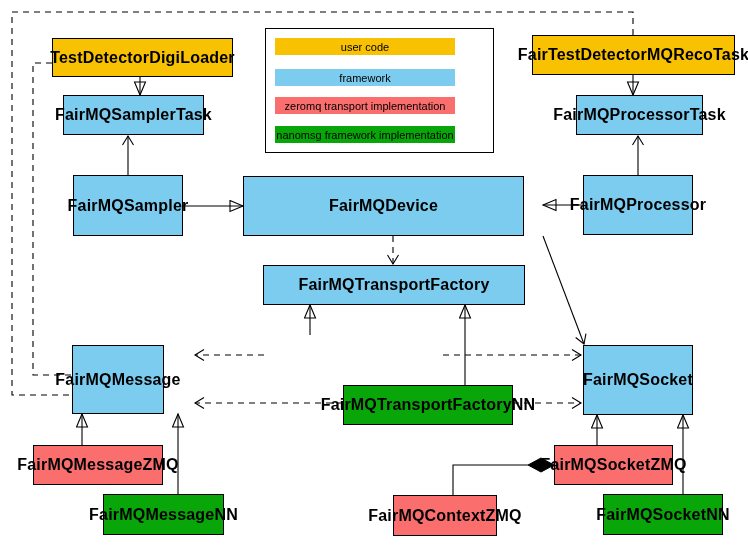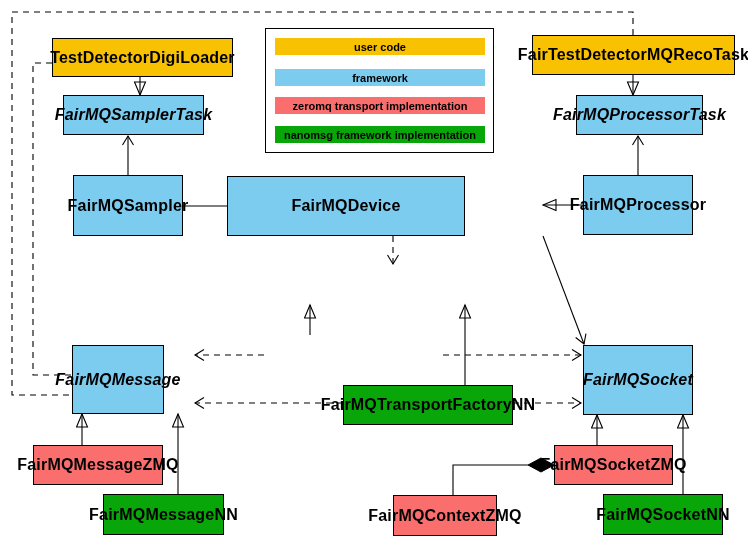--- a/index.html
+++ b/index.html
@@ -9,33 +9,33 @@
   }
   svg.edges{position:absolute;left:0;top:0;z-index:1;}
   svg.edges path, svg.edges polyline{stroke:#000;stroke-width:1.1;fill:none;}
   svg.edges .dashed{stroke-dasharray:6,5;}
   .node{
     position:absolute;z-index:2;box-sizing:border-box;
     display:flex;align-items:center;justify-content:center;
     border:1px solid #000;color:#000;font-weight:bold;font-size:16px;
     letter-spacing:.2px;white-space:nowrap;text-align:center;
   }
-  .node.abstract{font-style:italic;}
+  .node.abstract{}
   .cat-user_code{background:var(--c-user_code);}
   .cat-framework{background:var(--c-framework);}
   .cat-zeromq{background:var(--c-zeromq);}
   .cat-nanomsg{background:var(--c-nanomsg);}
   .legend{
     position:absolute;left:265px;top:28px;width:229px;height:125px;
     background:#fff;border:1px solid #000;z-index:2;box-sizing:border-box;
   }
   .legend .bar{
-    position:absolute;left:9px;width:210px;height:17px;
+    position:absolute;left:9px;width:180px;height:17px;
     display:flex;align-items:center;justify-content:center;
-    font-size:11px;font-weight:bold;color:#000;white-space:nowrap;
+    font-size:11px;font-weight:normal;color:#000;white-space:nowrap;
   }
 </style>
 </head>
 <body>
 
 <div class="canvas">
 
   <svg class="edges" width="748" height="549">
     <defs>
       <marker id="tri" markerUnits="userSpaceOnUse" markerWidth="16" markerHeight="14" refX="14" refY="6.5" orient="auto">
@@ -78,22 +78,23 @@
     <div class="bar" style="top: 40px; background: rgb(124, 204, 240);">framework</div>
     <div class="bar" style="top: 68px; background: rgb(251, 110, 110);">zeromq transport implementation</div>
     <div class="bar" style="top: 97px; background: rgb(9, 166, 9);">nanomsg framework implementation</div>
   </div>
 
   <div class="node cat-user_code" style="left:52px;top:38px;width:181px;height:39px">TestDetectorDigiLoader</div>
   <div class="node cat-user_code" style="left:532px;top:35px;width:203px;height:40px">FairTestDetectorMQRecoTask</div>
   <div class="node cat-framework abstract" style="left:63px;top:95px;width:141px;height:40px">FairMQSamplerTask</div>
   <div class="node cat-framework abstract" style="left:576px;top:95px;width:127px;height:40px">FairMQProcessorTask</div>
   <div class="node cat-framework" style="left:73px;top:175px;width:110px;height:61px">FairMQSampler</div>
-  <div class="node cat-framework" style="left:227px;top:176px;width:238px;height:60px">FairMQDevice</div>
+  <div class="node cat-framework" style="left:243px;top:176px;width:281px;height:60px">FairMQDevice</div>
   <div class="node cat-framework" style="left:583px;top:175px;width:110px;height:60px">FairMQProcessor</div>
+  <div class="node cat-framework abstract" style="left:263px;top:265px;width:262px;height:40px">FairMQTransportFactory</div>
   <div class="node cat-nanomsg" style="left:343px;top:385px;width:170px;height:40px">FairMQTransportFactoryNN</div>
   <div class="node cat-framework abstract" style="left:72px;top:345px;width:92px;height:69px">FairMQMessage</div>
   <div class="node cat-framework abstract" style="left:583px;top:345px;width:110px;height:70px">FairMQSocket</div>
   <div class="node cat-zeromq" style="left:33px;top:445px;width:130px;height:40px">FairMQMessageZMQ</div>
   <div class="node cat-nanomsg" style="left:103px;top:494px;width:121px;height:41px">FairMQMessageNN</div>
   <div class="node cat-zeromq" style="left:554px;top:445px;width:119px;height:40px">FairMQSocketZMQ</div>
   <div class="node cat-nanomsg" style="left:603px;top:494px;width:120px;height:41px">FairMQSocketNN</div>
   <div class="node cat-zeromq" style="left:393px;top:495px;width:104px;height:41px">FairMQContextZMQ</div>
 
 </div>

